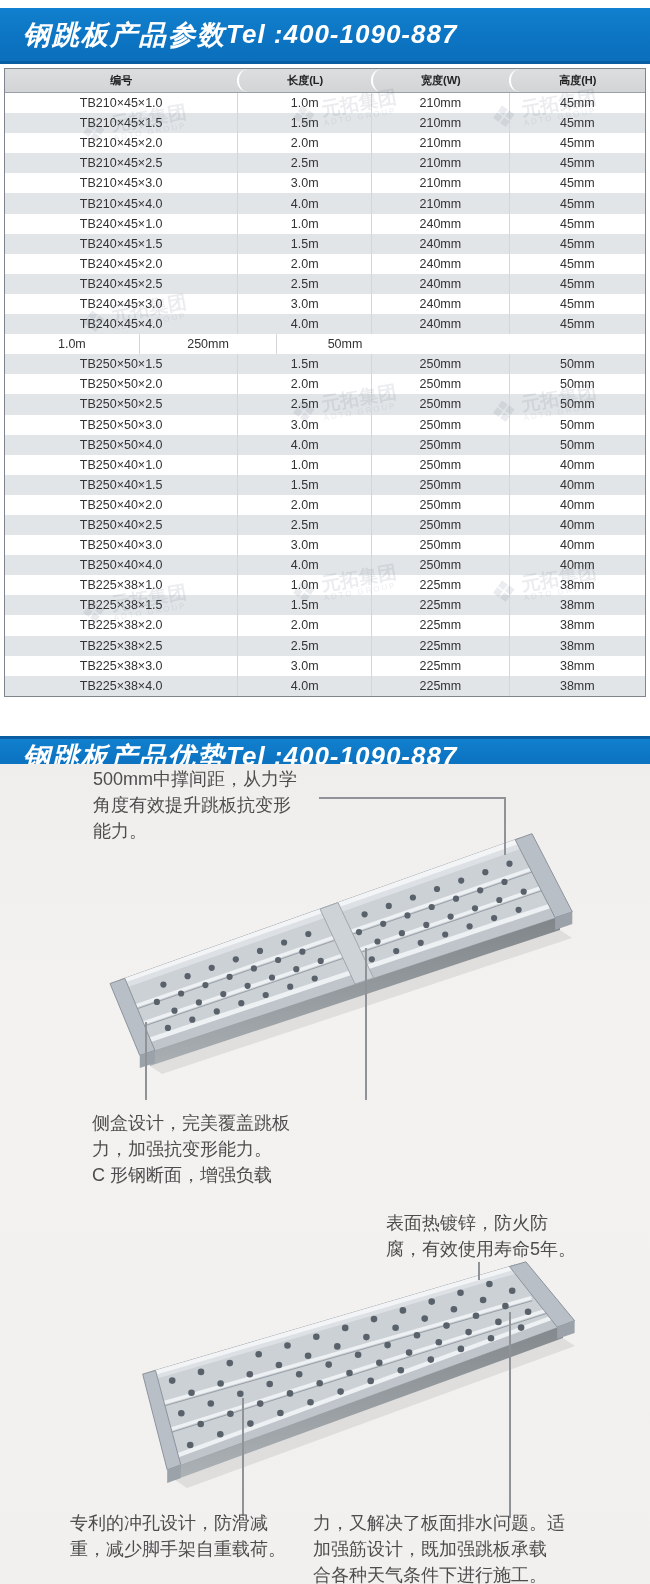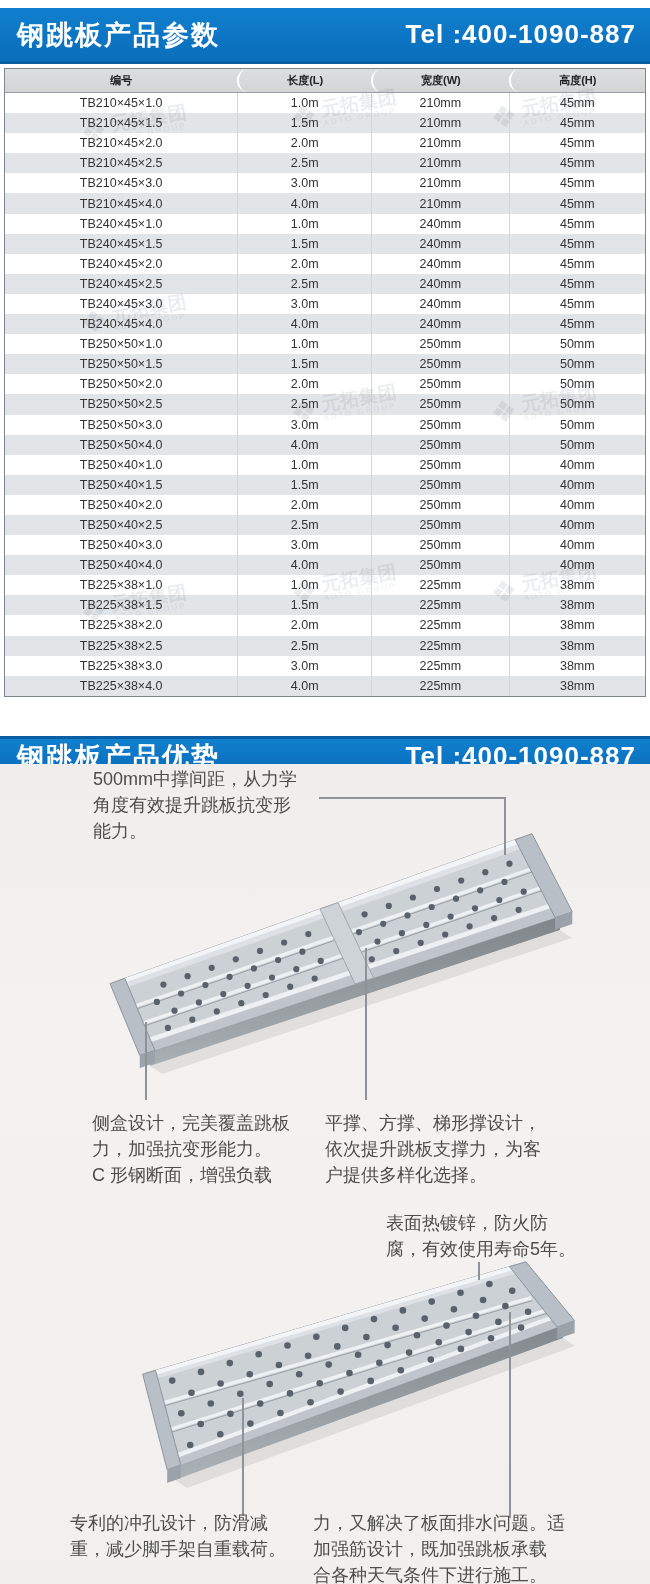--- a/index.html
+++ b/index.html
@@ -3,22 +3,22 @@
 <meta charset="utf-8">
 <style>
   * { margin:0; padding:0; box-sizing:border-box; }
   html,body { width:650px; }
   body { font-family:"Liberation Sans","DejaVu Sans",sans-serif; background:#ffffff; }
   .page { position:relative; width:650px; height:1584px; background:#ffffff; overflow:hidden; }
 
   
   .banner { position:absolute; left:0; width:650px; height:56px;
             background:linear-gradient(180deg,#1180ce 0%,#0c74c2 60%,#0b6fbc 100%);
-            display:flex; align-items:center; justify-content:space-between;
-            padding:0 14px 0 17px; }
+            display:flex; align-items:center; justify-content:flex-start;
+            padding:0 14px 0 23px;font-style:italic; }
   #banner1 { top:8px; border-bottom:3px solid #0a5fa4; }
   #banner2 { top:736px; border-top:3px solid #0a5fa4; border-bottom:2px solid #0a5fa4; height:40px; }
   .btitle { color:#ffffff; font-size:27px; font-weight:bold; letter-spacing:2px; }
   .btel   { color:#ffffff; font-size:26px; font-weight:bold; letter-spacing:1px; }
 
   
   .spec-table { position:absolute; top:68px; left:4px; width:642px;
                 border:1px solid #7e858c; background:#ffffff; z-index:2; }
   .thead { display:flex; height:24px; background:linear-gradient(#dcdedf,#d2d4d6);
            border-bottom:1px solid #9aa0a5; }
@@ -134,21 +134,20 @@
           <div class="tcell c2">240mm</div>
           <div class="tcell c3">45mm</div>
         </div>
         <div class="trow">
           <div class="tcell c0">TB240×45×4.0</div>
           <div class="tcell c1">4.0m</div>
           <div class="tcell c2">240mm</div>
           <div class="tcell c3">45mm</div>
         </div>
         <div class="trow">
-          <div class="tcell c0">TB250×50×1.0</div>
           <div class="tcell c1">1.0m</div>
           <div class="tcell c2">250mm</div>
           <div class="tcell c3">50mm</div>
         </div>
         <div class="trow">
           <div class="tcell c0">TB250×50×1.5</div>
           <div class="tcell c1">1.5m</div>
           <div class="tcell c2">250mm</div>
           <div class="tcell c3">50mm</div>
         </div>
@@ -517,25 +516,20 @@
   <div class="note" style="left:93px;top:766px;width:250px">
     <div>500mm中撑间距，从力学</div>
     <div>角度有效提升跳板抗变形</div>
     <div>能力。</div>
   </div>
   <div class="note" style="left:92px;top:1110px;width:250px">
     <div>侧盒设计，完美覆盖跳板</div>
     <div>力，加强抗变形能力。</div>
     <div>C 形钢断面，增强负载</div>
   </div>
-  <div class="note" style="left:325px;top:1110px;width:250px">
-    <div>平撑、方撑、梯形撑设计，</div>
-    <div>依次提升跳板支撑力，为客</div>
-    <div>户提供多样化选择。</div>
-  </div>
   <div class="note" style="left:386px;top:1210px;width:220px">
     <div>表面热镀锌，防火防</div>
     <div>腐，有效使用寿命5年。</div>
   </div>
   <div class="note" style="left:70px;top:1510px;width:250px">
     <div>专利的冲孔设计，防滑减</div>
     <div>重，减少脚手架自重载荷。</div>
   </div>
   <div class="note" style="left:313px;top:1510px;width:280px">
     <div>力，又解决了板面排水问题。适</div>

